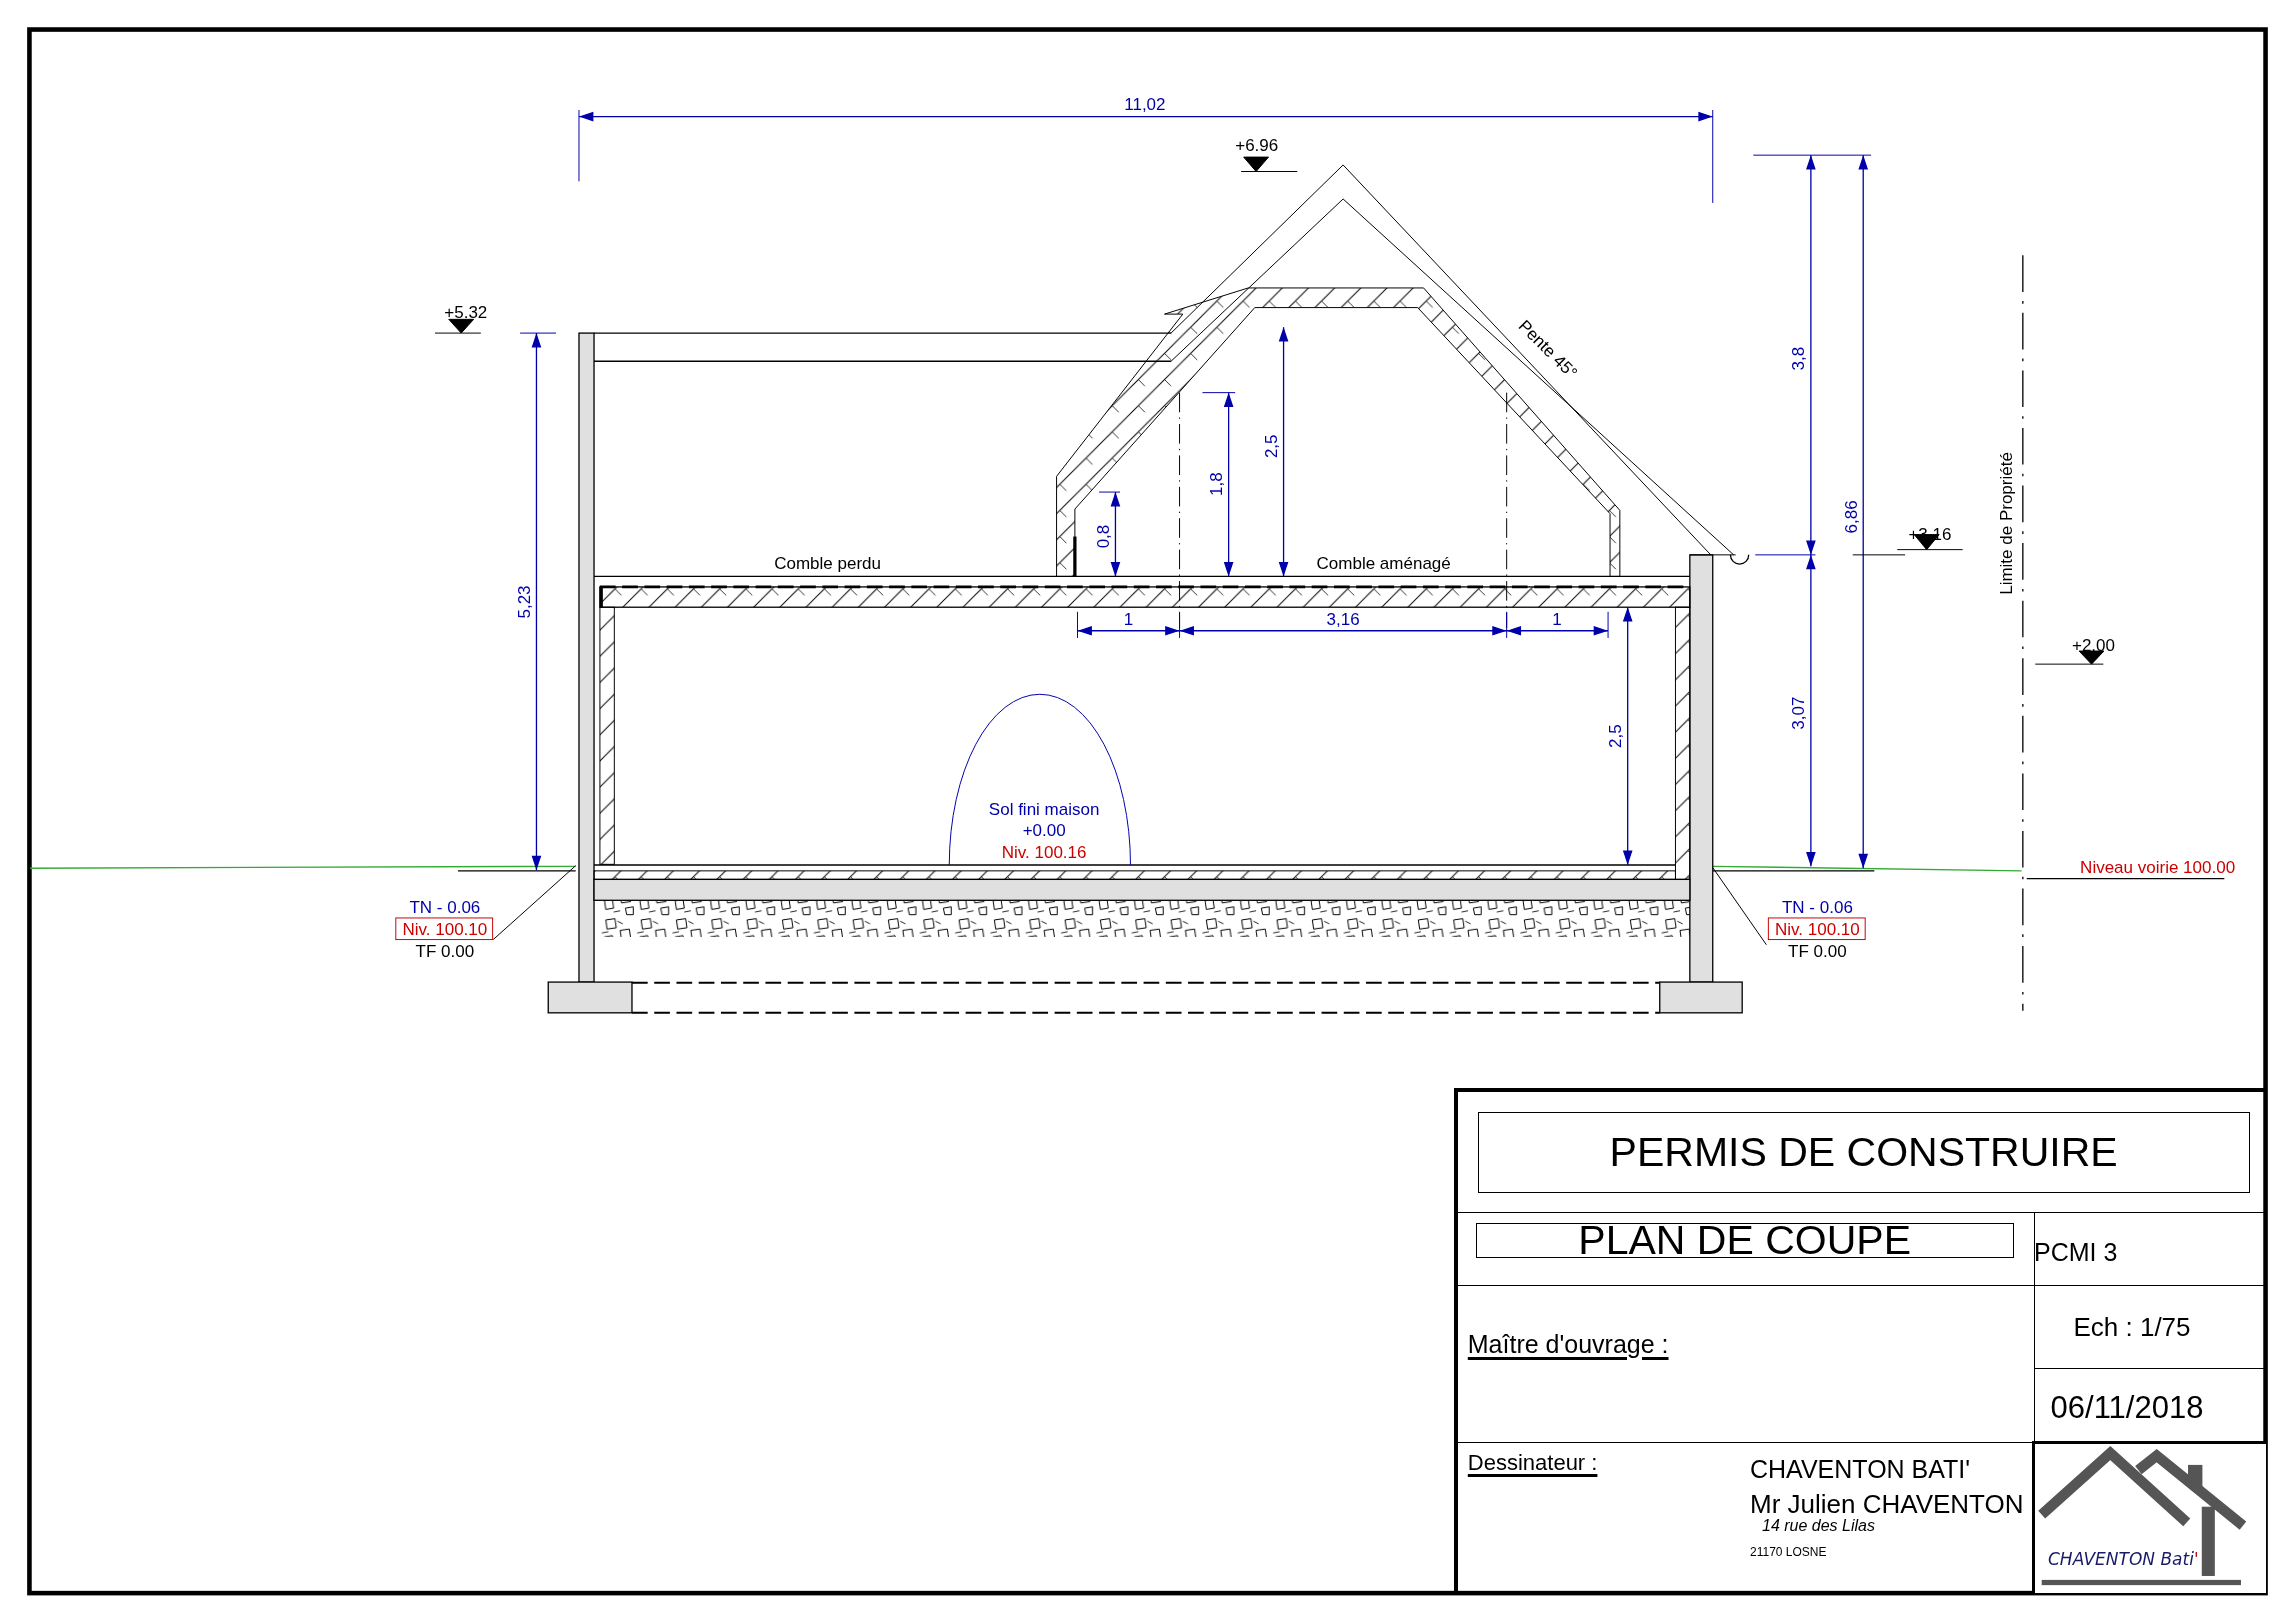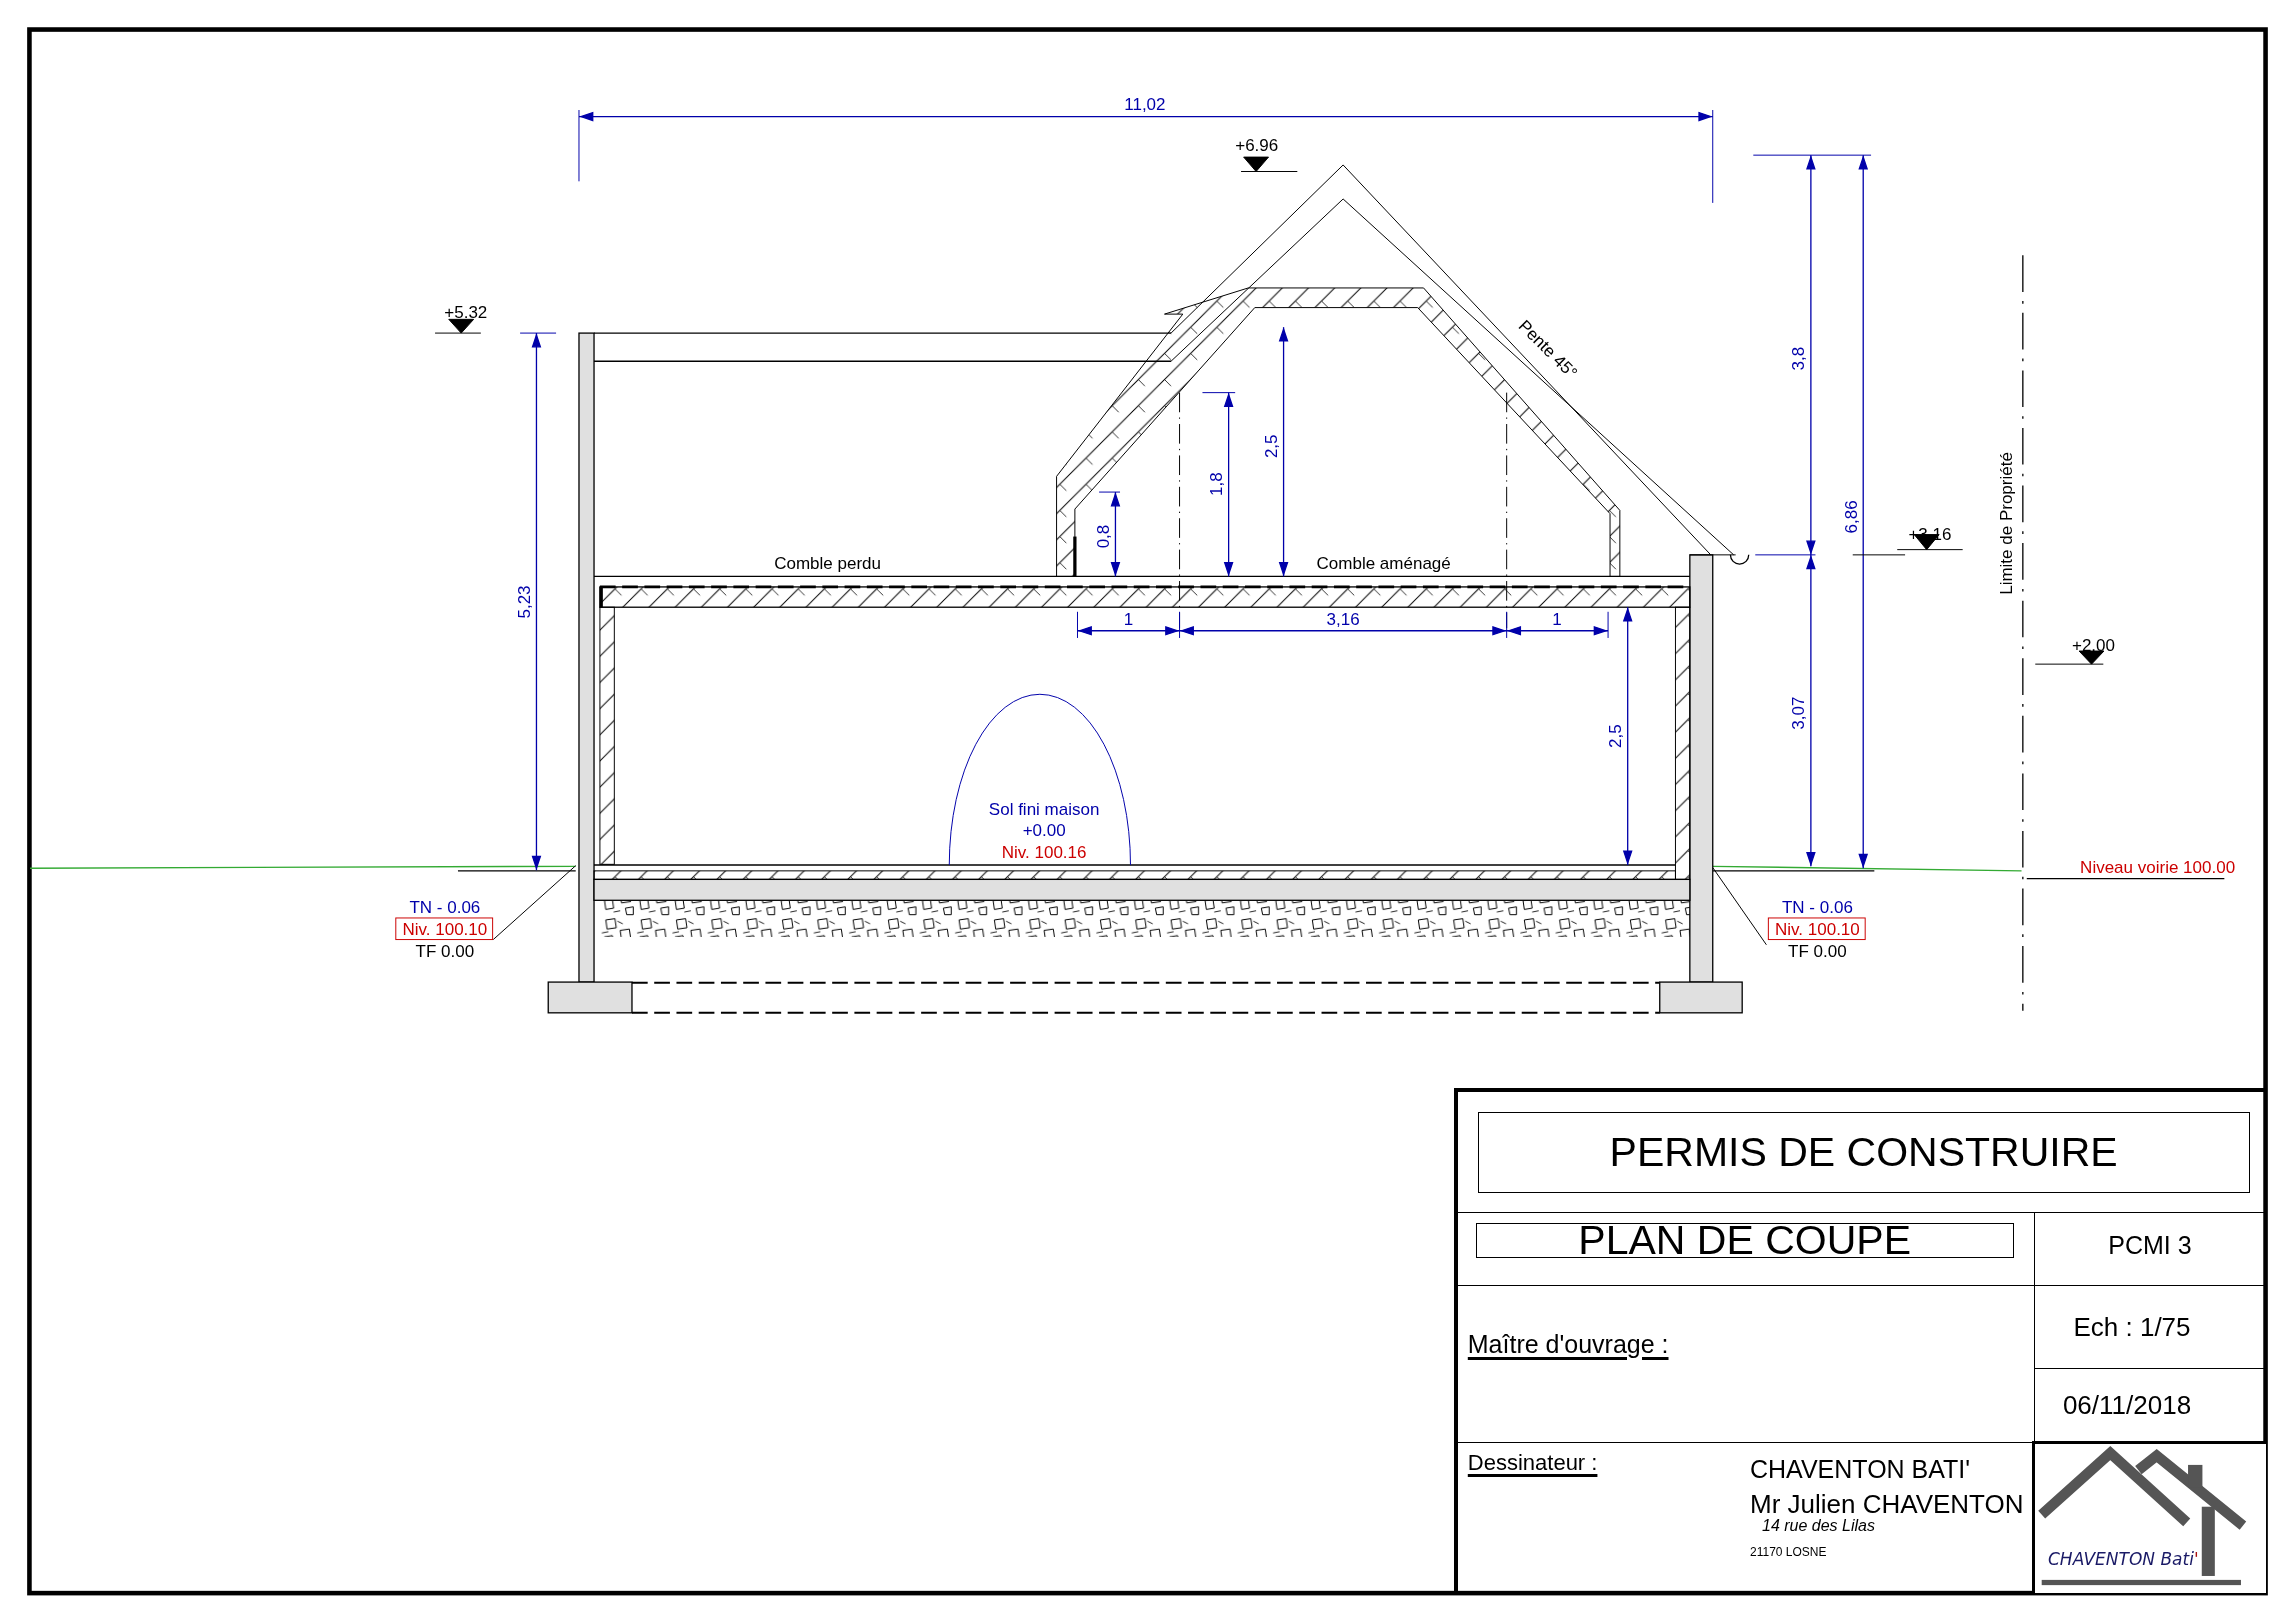--- a/index.html
+++ b/index.html
@@ -225,27 +225,27 @@
 <div style="position:absolute; left:1454px; top:1088px; width:812px; height:506px; border-left:4.6px solid #000; border-top:4.6px solid #000; box-sizing:border-box;">
   <div class="tb-box" style="left:19.6px; top:19.6px; width:772px; height:81px;">
     <span class="tb-text" style="position:static; font-size:41px;">PERMIS DE CONSTRUIRE</span>
   </div>
   <div class="tb-line-h" style="left:0; top:120px; width:807px;"></div>
 
   <div class="tb-box" style="left:17.7px; top:131px; width:538px; height:35px;">
     <span class="tb-text" style="position:static; font-size:41px;">PLAN DE COUPE</span>
   </div>
   <div class="tb-line-v" style="left:576px; top:120px; height:378px;"></div>
-  <span class="tb-text" style="left:576px; width:232px; top:139px; text-align:center; font-size:25px;">PCMI 3</span>
+  <span class="tb-text" style="left:576px; width:232px; top:146px; text-align:left; font-size:25px;">PCMI 3</span>
 
   <div class="tb-line-h" style="left:0; top:193px; width:807px;"></div>
   <span class="tb-text u" style="left:9.8px; top:238px; font-size:25px;">Maître d'ouvrage :</span>
   <span class="tb-text" style="left:576px; width:196px; top:220px; text-align:center; font-size:26px;">Ech : 1/75</span>
   <div class="tb-line-h" style="left:576px; top:276px; width:232px;"></div>
-  <span class="tb-text" style="left:576px; width:186px; top:298px; text-align:center; font-size:26px;">06/11/2018</span>
+  <span class="tb-text" style="left:576px; width:186px; top:298px; text-align:center; font-size:31px;">06/11/2018</span>
 
   <div class="tb-line-h" style="left:0; top:350px; width:807px;"></div>
   <span class="tb-text u" style="left:9.8px; top:358px; font-size:22px;">Dessinateur :</span>
   <span class="tb-text" style="left:292px; top:363px; font-size:25px;">CHAVENTON BATI'</span>
   <span class="tb-text" style="left:292px; top:397px; font-size:26px;">Mr Julien CHAVENTON</span>
   <span class="tb-text" style="left:304px; top:425px; font-size:16px;font-style:italic;">14 rue des Lilas</span>
   <span class="tb-text" style="left:292px; top:453px; font-size:12px;">21170 LOSNE</span>
 
   <div style="position:absolute; left:574px; top:349px; width:234px; height:152px; border-left:3.3px solid #000; border-top:3.3px solid #000; box-sizing:border-box; background:#fff;">
     <svg width="229" height="147" viewBox="0 0 350 225" style="position:absolute; left:0; top:0;">

